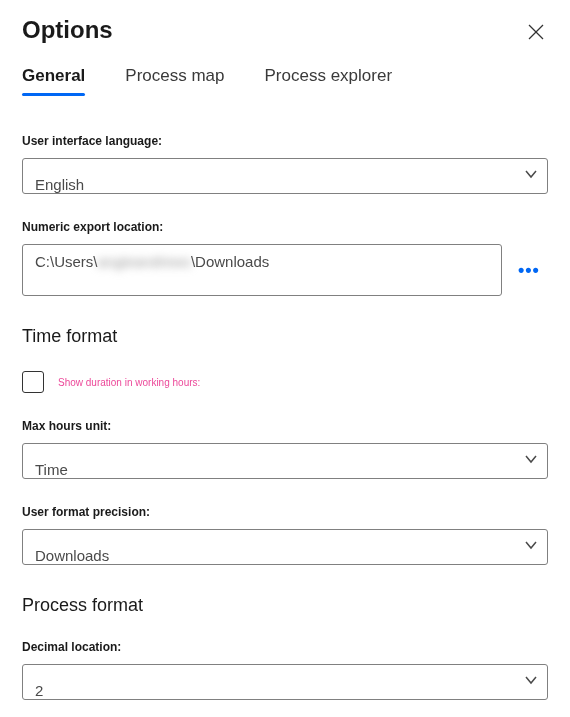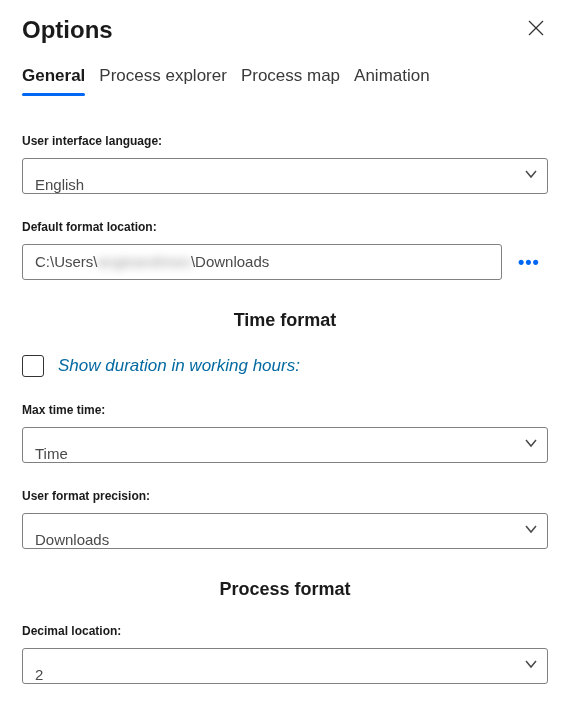--- a/index.html
+++ b/index.html
@@ -12,21 +12,21 @@
       background: #ffffff;
       color: #1a1a1a;
       width: 570px;
       height: 717px;
       padding: 16px 22px;
       overflow: hidden;
     }
     .header {
       display: flex;
       justify-content: space-between;
-      align-items: flex-start;
+      align-items: flex-end;
       margin-bottom: 22px;
     }
     .title {
       font-size: 24px;
       font-weight: 600;
       color: #1a1a1a;
     }
     .close-btn {
       cursor: pointer;
       width: 24px;
@@ -36,21 +36,21 @@
       justify-content: center;
     }
     .close-btn svg {
       width: 16px;
       height: 16px;
       stroke: #333;
       stroke-width: 1.2;
     }
     .tabs {
       display: flex;
-      gap: 14px;
+      gap: 40px;
       margin-bottom: 40px;
     }
     .tab {
       font-size: 17px;
       color: #3a3a3a;
       cursor: pointer;
       padding-bottom: 8px;
       position: relative;
     }
     .tab.active {
@@ -69,25 +69,24 @@
     }
     .field-label {
       font-size: 12px;
       font-weight: 600;
       color: #1a1a1a;
       margin-bottom: 10px;
       display: block;
     }
     .section-heading {
       font-size: 18px;
-      font-weight: 700;
+      font-weight: 400;
       color: #1a1a1a;
       margin-top: 30px;
       margin-bottom: 24px;
-      text-align: center;
     }
     .select-wrap {
       position: relative;
       margin-bottom: 26px;
     }
     .select-box {
       width: 100%;
       border: 1px solid #808080;
       border-radius: 3px;
       padding: 24px 36px 8px 12px;
@@ -119,21 +118,21 @@
       gap: 14px;
       margin-bottom: 26px;
     }
     .text-input {
       flex: 1;
       border: 1px solid #808080;
       border-radius: 3px;
       padding: 8px 12px;
       font-size: 15px;
       color: #4a4a4a;
-      height: 36px;
+      height: 52px;
       background: #fff;
     }
     .input-row .text-input {
       max-width: 480px;
     }
     .ellipsis-btn {
       color: #0067f4;
       font-size: 18px;
       font-weight: bold;
       letter-spacing: 1px;
@@ -149,23 +148,22 @@
     }
     .checkbox {
       width: 22px;
       height: 22px;
       border: 1px solid #333;
       border-radius: 3px;
       cursor: pointer;
       flex-shrink: 0;
     }
     .checkbox-label {
-      font-size: 17px;
-      color: #0369a1;
-      font-style: italic;
+      font-size: 10px;
+      color: #ec4899;
     }
     .obscured {
       filter: blur(4px);
       color: #999;
     }
   </style>
 </head>
 <body>
 
 <div class="header">
@@ -173,53 +171,52 @@
   <div class="close-btn">
     <svg viewBox="0 0 16 16">
       <line x1="1" y1="1" x2="15" y2="15"></line>
       <line x1="15" y1="1" x2="1" y2="15"></line>
     </svg>
   </div>
 </div>
 
 <div class="tabs">
   <div class="tab active">General</div>
+  <div class="tab">Process map</div>
   <div class="tab">Process explorer</div>
-  <div class="tab">Process map</div>
-  <div class="tab">Animation</div>
 </div>
 
 <label class="field-label">User interface language:</label>
 <div class="select-wrap">
   <div class="select-box">English</div>
   <span class="chevron">
     <svg viewBox="0 0 14 14">
         <polyline points="2,4 7,10 12,4"></polyline>
       </svg>
   </span>
 </div>
 
-<label class="field-label">Default format location:</label>
+<label class="field-label">Numeric export location:</label>
 <div class="input-row">
   <div class="text-input">
     <span>C:\Users\</span><span class="obscured">angieandrews</span><span>\Downloads</span>
   </div>
   <div class="ellipsis-btn">
     <span>•••</span>
   </div>
 </div>
 
 <div class="section-heading">Time format</div>
 
 <div class="checkbox-row">
   <div class="checkbox"></div>
   <div class="checkbox-label">Show duration in working hours:</div>
 </div>
 
-<label class="field-label">Max time time:</label>
+<label class="field-label">Max hours unit:</label>
 <div class="select-wrap">
   <div class="select-box">Time</div>
   <span class="chevron">
     <svg viewBox="0 0 14 14">
         <polyline points="2,4 7,10 12,4"></polyline>
       </svg>
   </span>
 </div>
 
 <label class="field-label">User format precision:</label>

